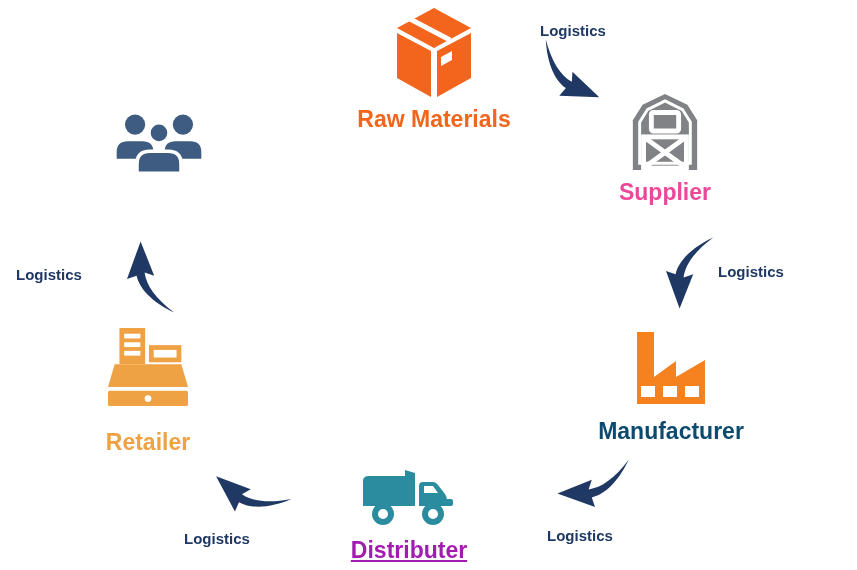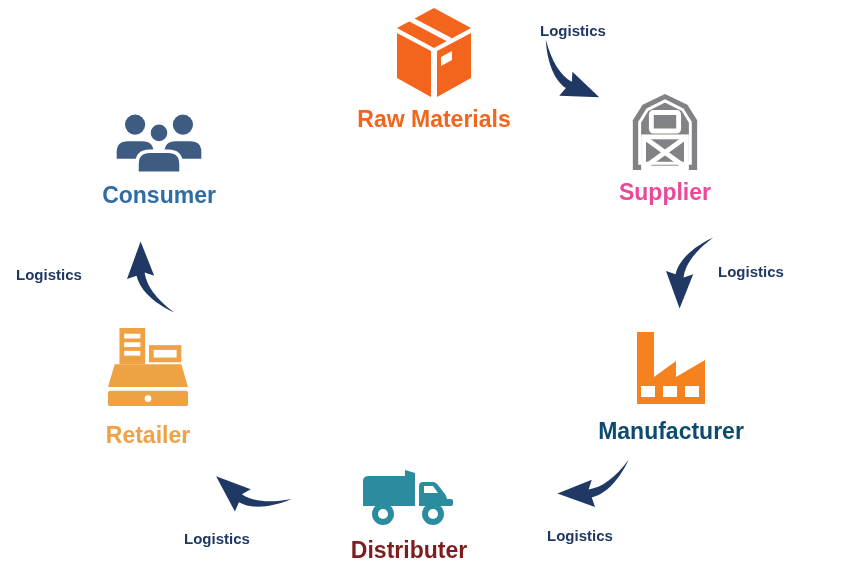--- a/index.html
+++ b/index.html
@@ -14,21 +14,21 @@
 
   
   .node-raw          { left:324px; top:8px;   width:220px; }
   .node-raw .node-label { margin-top:9px; }
   .node-supplier     { left:565px; top:94px;  width:200px; }
   .node-supplier .node-label { margin-top:10px; }
   .node-manufacturer { left:561px; top:330px; width:220px; }
   .node-manufacturer .node-label { margin-top:13px; }
   .node-distributer  { left:299px; top:466px; width:220px; }
   .node-distributer .node-label { margin-top:10px; }
-  .node-retailer     { left:48px;  top:328px; width:200px; }
+  .node-retailer     { left:48px;  top:328px; width:200px;gap:7px; }
   .node-retailer .node-label { margin-top:15px; }
   .node-consumer     { left:59px;  top:112px; width:200px; }
   .node-consumer .node-label { margin-top:9px; }
 
   
   .arrow-1 { left:532px; top:47px;  transform:rotate(22deg) scaleX(-1); }
   .arrow-2 { left:650px; top:247px; transform:scaleX(-1) rotate(-90deg); }
   .arrow-3 { left:551px; top:455px; }
   .arrow-4 { left:208px; top:463px; transform:rotate(42deg); }
   .arrow-5 { left:111px; top:247px; transform:rotate(90deg); }
@@ -90,21 +90,21 @@
         <path d="M4,40 L4,15 Q4,10 10,10 L46,10 L46,4 L56,7 L56,40 Z"></path>
         <path d="M60,40 L60,20 Q60,16 64,16 L74,16 Q77,16 79,19 L86,28 Q88,31 88,34 L88,40 Z"></path>
         <rect x="86" y="33" width="8" height="7" rx="2"></rect>
         <circle cx="24" cy="48" r="11"></circle>
         <circle cx="74" cy="48" r="11"></circle>
       </g>
       <polygon points="65,20 74,20 79,27 65,27" fill="#ffffff"></polygon>
       <circle cx="24" cy="48" r="5" fill="#ffffff"></circle>
       <circle cx="74" cy="48" r="5" fill="#ffffff"></circle>
     </svg>
-    <div class="node-label" style="color: #7f1d1d;">Distributer</div>
+    <div class="node-label" style="color: #a21caf; text-decoration: underline;">Distributer</div>
   </div>
 
   <div class="node node-retailer">
     <svg width="90" height="80" viewBox="0 0 90 84">
       <g fill="#EFA244">
         <rect x="15" y="0" width="27" height="38"></rect>
         <rect x="46" y="18" width="34" height="18"></rect>
         <path d="M10,38 L80,38 L87,62 L3,62 Z"></path>
         <rect x="3" y="66" width="84" height="16" rx="2"></rect>
       </g>
@@ -123,21 +123,20 @@
         <circle cx="24" cy="13" r="11"></circle>
         <path d="M4,50 L4,43 Q4,31 16,31 L32,31 Q44,31 44,43 L44,50 Z"></path>
         <circle cx="76" cy="13" r="11"></circle>
         <path d="M56,50 L56,43 Q56,31 68,31 L84,31 Q96,31 96,43 L96,50 Z"></path>
       </g>
       <g stroke="#ffffff" stroke-width="4" fill="#3E5C82">
         <circle cx="50" cy="22" r="11"></circle>
         <path d="M26,66 L26,56 Q26,42 40,42 L60,42 Q74,42 74,56 L74,66 Z"></path>
       </g>
     </svg>
-    <div class="node-label" style="color: rgb(46, 108, 166);">Consumer</div>
   </div>
 
   <svg class="arrow arrow-1" viewBox="0 0 100 70">
     <path d="M97,6 C80,29 63,41 47,43 L51,31 L8,48 L55,65 L51,53 C70,49 87,28 97,6 Z" fill="#1F3864"></path>
   </svg>
   <svg class="arrow arrow-2" viewBox="0 0 100 70">
     <path d="M97,6 C80,29 63,41 47,43 L51,31 L8,48 L55,65 L51,53 C70,49 87,28 97,6 Z" fill="#1F3864"></path>
   </svg>
   <svg class="arrow arrow-3" viewBox="0 0 100 70">
     <path d="M97,6 C80,29 63,41 47,43 L51,31 L8,48 L55,65 L51,53 C70,49 87,28 97,6 Z" fill="#1F3864"></path>

